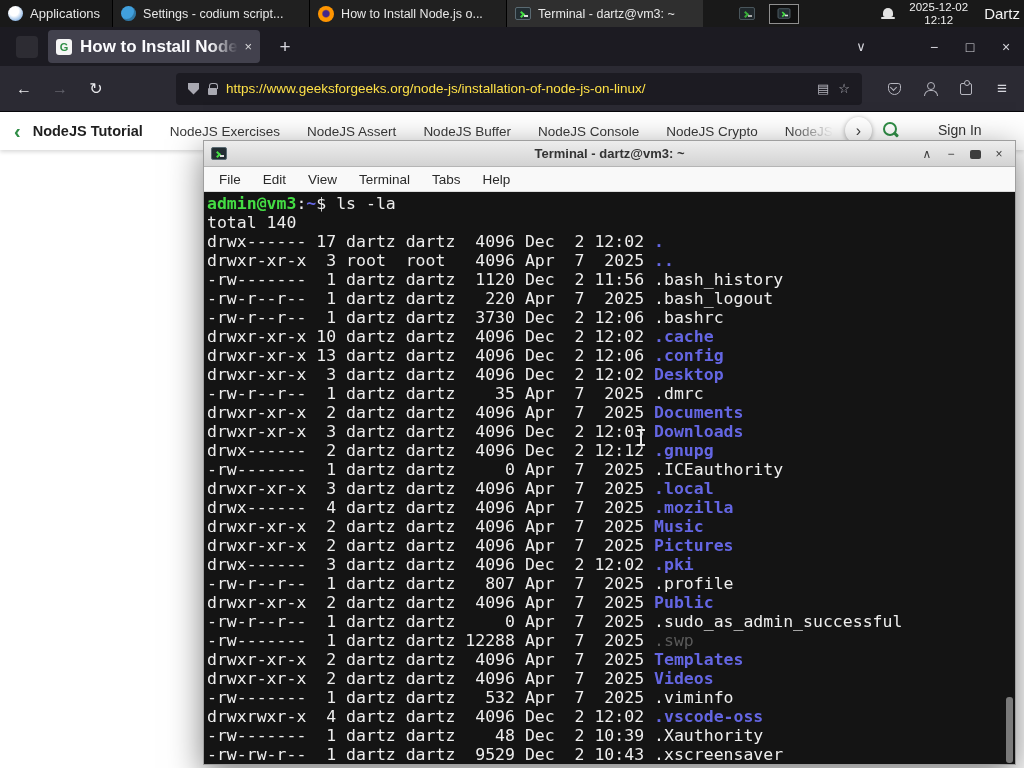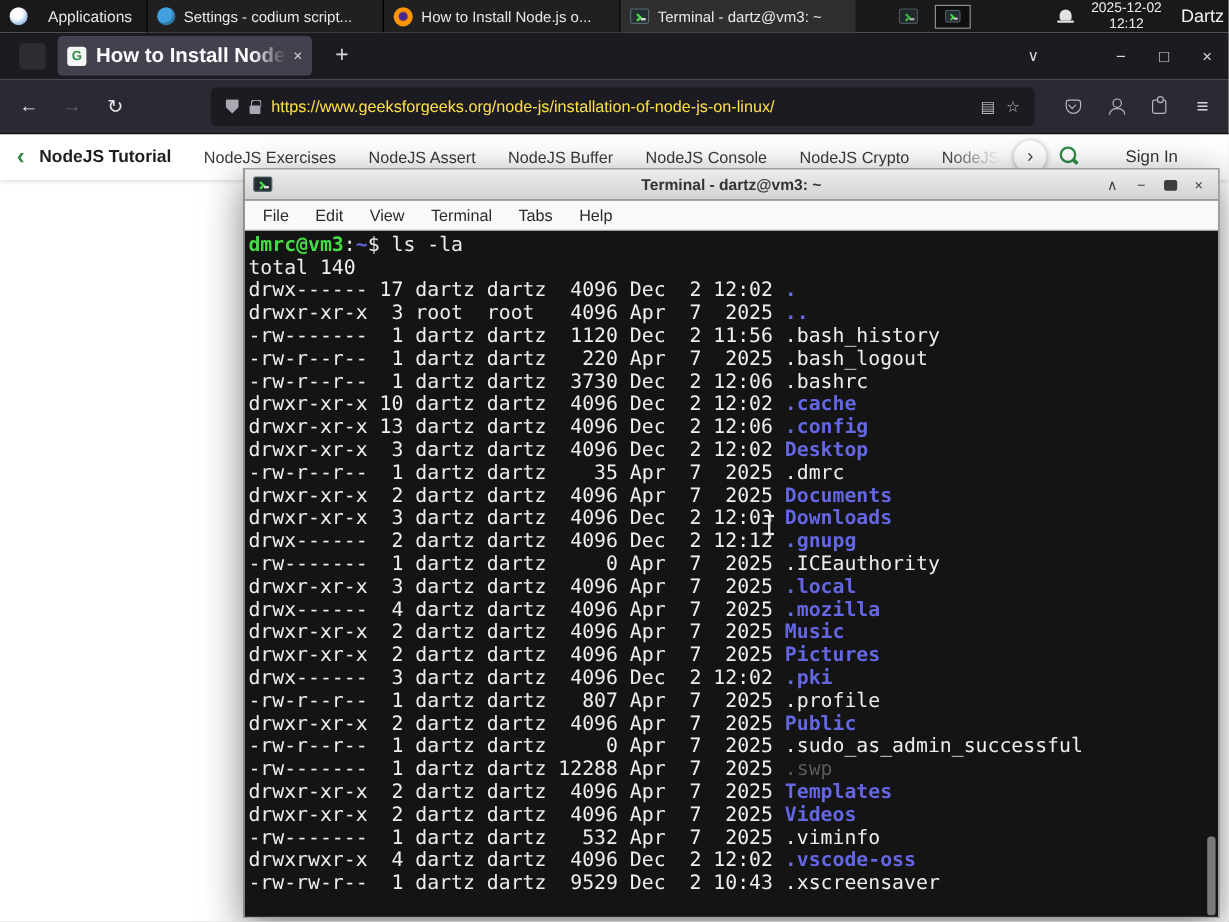--- a/index.html
+++ b/index.html
@@ -5,21 +5,21 @@
 <style>
   * { margin:0; padding:0; box-sizing:border-box; }
   html,body { width:1024px; height:768px; overflow:hidden; background:#fff;
               font-family:"Liberation Sans", sans-serif; }
   #screen { position:relative; width:1024px; height:768px; background:#fff; }
 
   
   .panel { position:absolute; left:0; top:0; width:1024px; height:27px;
            background:var(--panel-bg); display:flex; align-items:center;
            color:#e6e6e6; font-size:13px; z-index:40; }
-  .apps { display:flex; align-items:center; gap:17px; padding:0 12px 0 8px; height:100%; cursor:default; }
+  .apps { display:flex; align-items:center; gap:7px; padding:0 12px 0 8px; height:100%; cursor:default; }
   .apps-icon { width:15px; height:15px; border-radius:50%;
                background:radial-gradient(circle at 40% 35%, #ffffff 0 35%, #9cc0e8 70%, #5a8fc4 100%); }
   .tbtn { width:197px; height:100%; display:flex; align-items:center; gap:7px;
           padding:0 8px; border-left:1px solid #000; background:#202020; overflow:hidden; }
   .tbtn.active { background:#2f2f2f; }
   .tblabel { white-space:nowrap; overflow:hidden; max-width:168px; font-size:12.5px; color:#e8e8e8; }
   .wicon { flex:0 0 auto; }
   .wicon.firefox { width:16px; height:16px; border-radius:50%;
         background:radial-gradient(circle at 50% 48%, #45278d 0 26%, #ff9500 38% 76%, #ff3b30 100%); }
   .wicon.codium { width:15px; height:15px; border-radius:50%; background:#41a0dd;
@@ -221,21 +221,21 @@
     <div class="tmenu">
         <span class="menuitem">File</span>
         <span class="menuitem">Edit</span>
         <span class="menuitem">View</span>
         <span class="menuitem">Terminal</span>
         <span class="menuitem">Tabs</span>
         <span class="menuitem">Help</span>
       </div>
     <div class="tbody">
       <div>
-          <div class="tline"><span class="c-green b">dmrc@vm3</span><span>:</span><span class="c-blue b">~</span><span>$ ls -la</span></div>
+          <div class="tline"><span class="c-green b">admin@vm3</span><span>:</span><span class="c-blue b">~</span><span>$ ls -la</span></div>
           <div class="tline"><span>total 140</span></div>
           <div class="tline"><span>drwx------ 17 dartz dartz  4096 Dec  2 12:02 </span><span class="c-blue b">.</span></div>
           <div class="tline"><span>drwxr-xr-x  3 root  root   4096 Apr  7  2025 </span><span class="c-blue b">..</span></div>
           <div class="tline"><span>-rw-------  1 dartz dartz  1120 Dec  2 11:56 </span><span>.bash_history</span></div>
           <div class="tline"><span>-rw-r--r--  1 dartz dartz   220 Apr  7  2025 </span><span>.bash_logout</span></div>
           <div class="tline"><span>-rw-r--r--  1 dartz dartz  3730 Dec  2 12:06 </span><span>.bashrc</span></div>
           <div class="tline"><span>drwxr-xr-x 10 dartz dartz  4096 Dec  2 12:02 </span><span class="c-blue b">.cache</span></div>
           <div class="tline"><span>drwxr-xr-x 13 dartz dartz  4096 Dec  2 12:06 </span><span class="c-blue b">.config</span></div>
           <div class="tline"><span>drwxr-xr-x  3 dartz dartz  4096 Dec  2 12:02 </span><span class="c-blue b">Desktop</span></div>
           <div class="tline"><span>-rw-r--r--  1 dartz dartz    35 Apr  7  2025 </span><span>.dmrc</span></div>
@@ -249,20 +249,21 @@
           <div class="tline"><span>drwxr-xr-x  2 dartz dartz  4096 Apr  7  2025 </span><span class="c-blue b">Pictures</span></div>
           <div class="tline"><span>drwx------  3 dartz dartz  4096 Dec  2 12:02 </span><span class="c-blue b">.pki</span></div>
           <div class="tline"><span>-rw-r--r--  1 dartz dartz   807 Apr  7  2025 </span><span>.profile</span></div>
           <div class="tline"><span>drwxr-xr-x  2 dartz dartz  4096 Apr  7  2025 </span><span class="c-blue b">Public</span></div>
           <div class="tline"><span>-rw-r--r--  1 dartz dartz     0 Apr  7  2025 </span><span>.sudo_as_admin_successful</span></div>
           <div class="tline"><span>-rw-------  1 dartz dartz 12288 Apr  7  2025 </span><span class="c-dim">.swp</span></div>
           <div class="tline"><span>drwxr-xr-x  2 dartz dartz  4096 Apr  7  2025 </span><span class="c-blue b">Templates</span></div>
           <div class="tline"><span>drwxr-xr-x  2 dartz dartz  4096 Apr  7  2025 </span><span class="c-blue b">Videos</span></div>
           <div class="tline"><span>-rw-------  1 dartz dartz   532 Apr  7  2025 </span><span>.viminfo</span></div>
           <div class="tline"><span>drwxrwxr-x  4 dartz dartz  4096 Dec  2 12:02 </span><span class="c-blue b">.vscode-oss</span></div>
+          <div class="tline"><span>-rw-------  1 dartz dartz    48 Dec  2 10:39 </span><span>.Xauthority</span></div>
           <div class="tline"><span>-rw-rw-r--  1 dartz dartz  9529 Dec  2 10:43 </span><span>.xscreensaver</span></div>
         </div>
       <div class="scroll-thumb"></div>
     </div>
   </div>
 
   <div class="panel">
     <div class="apps">
       <span class="apps-icon"></span>
       <span>Applications</span>

